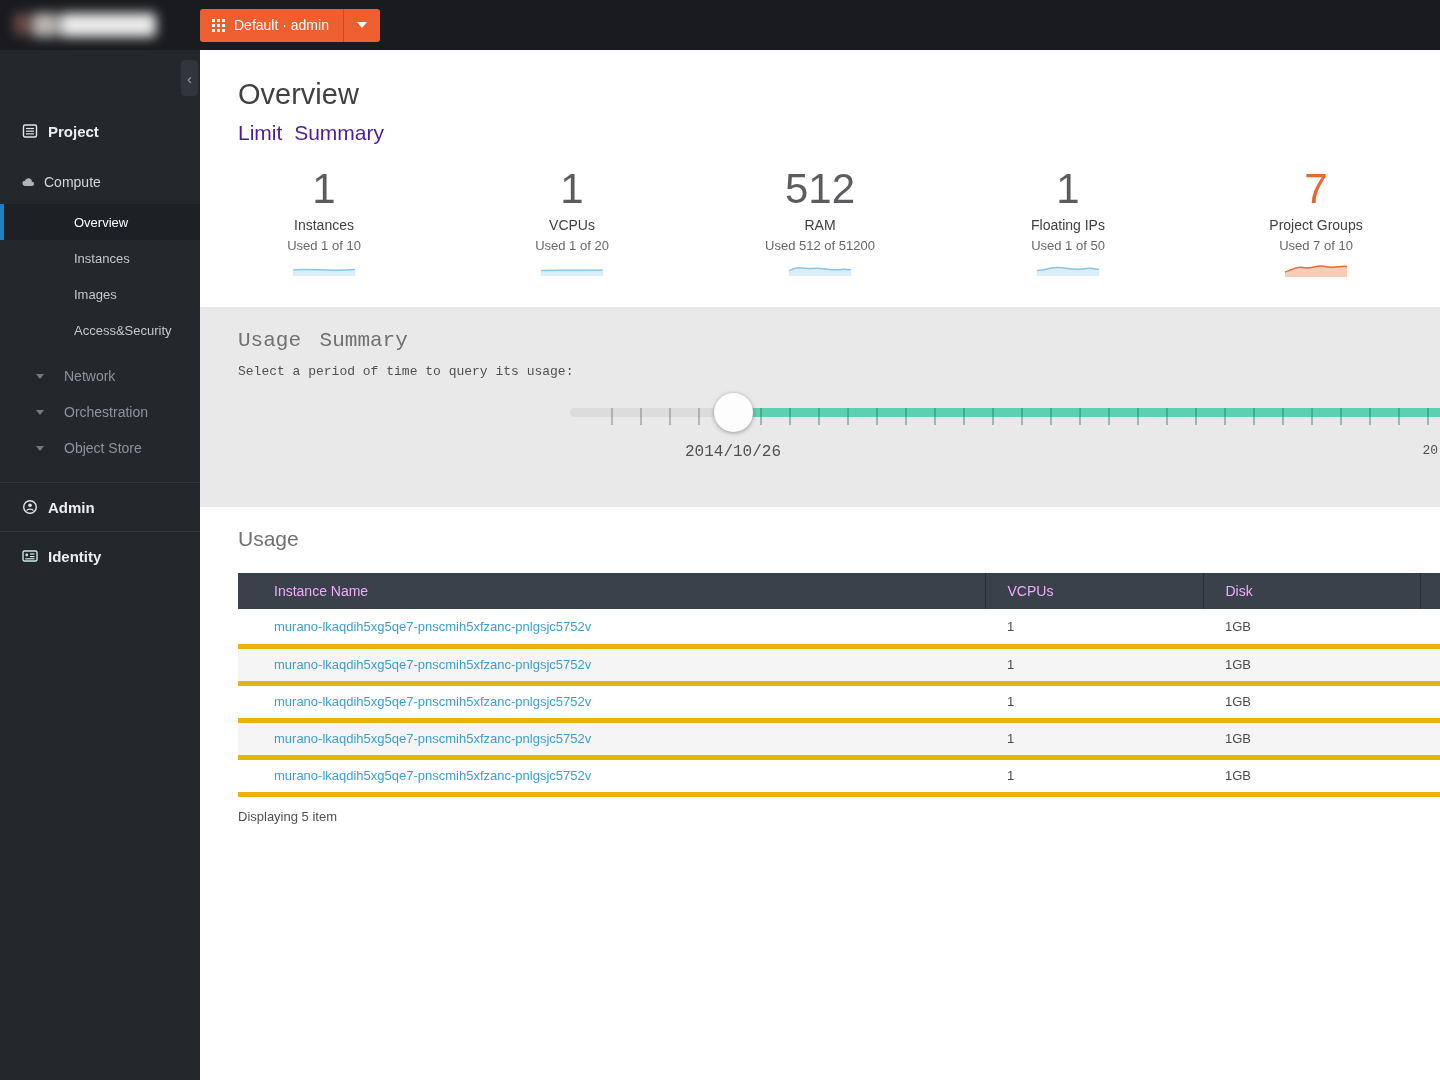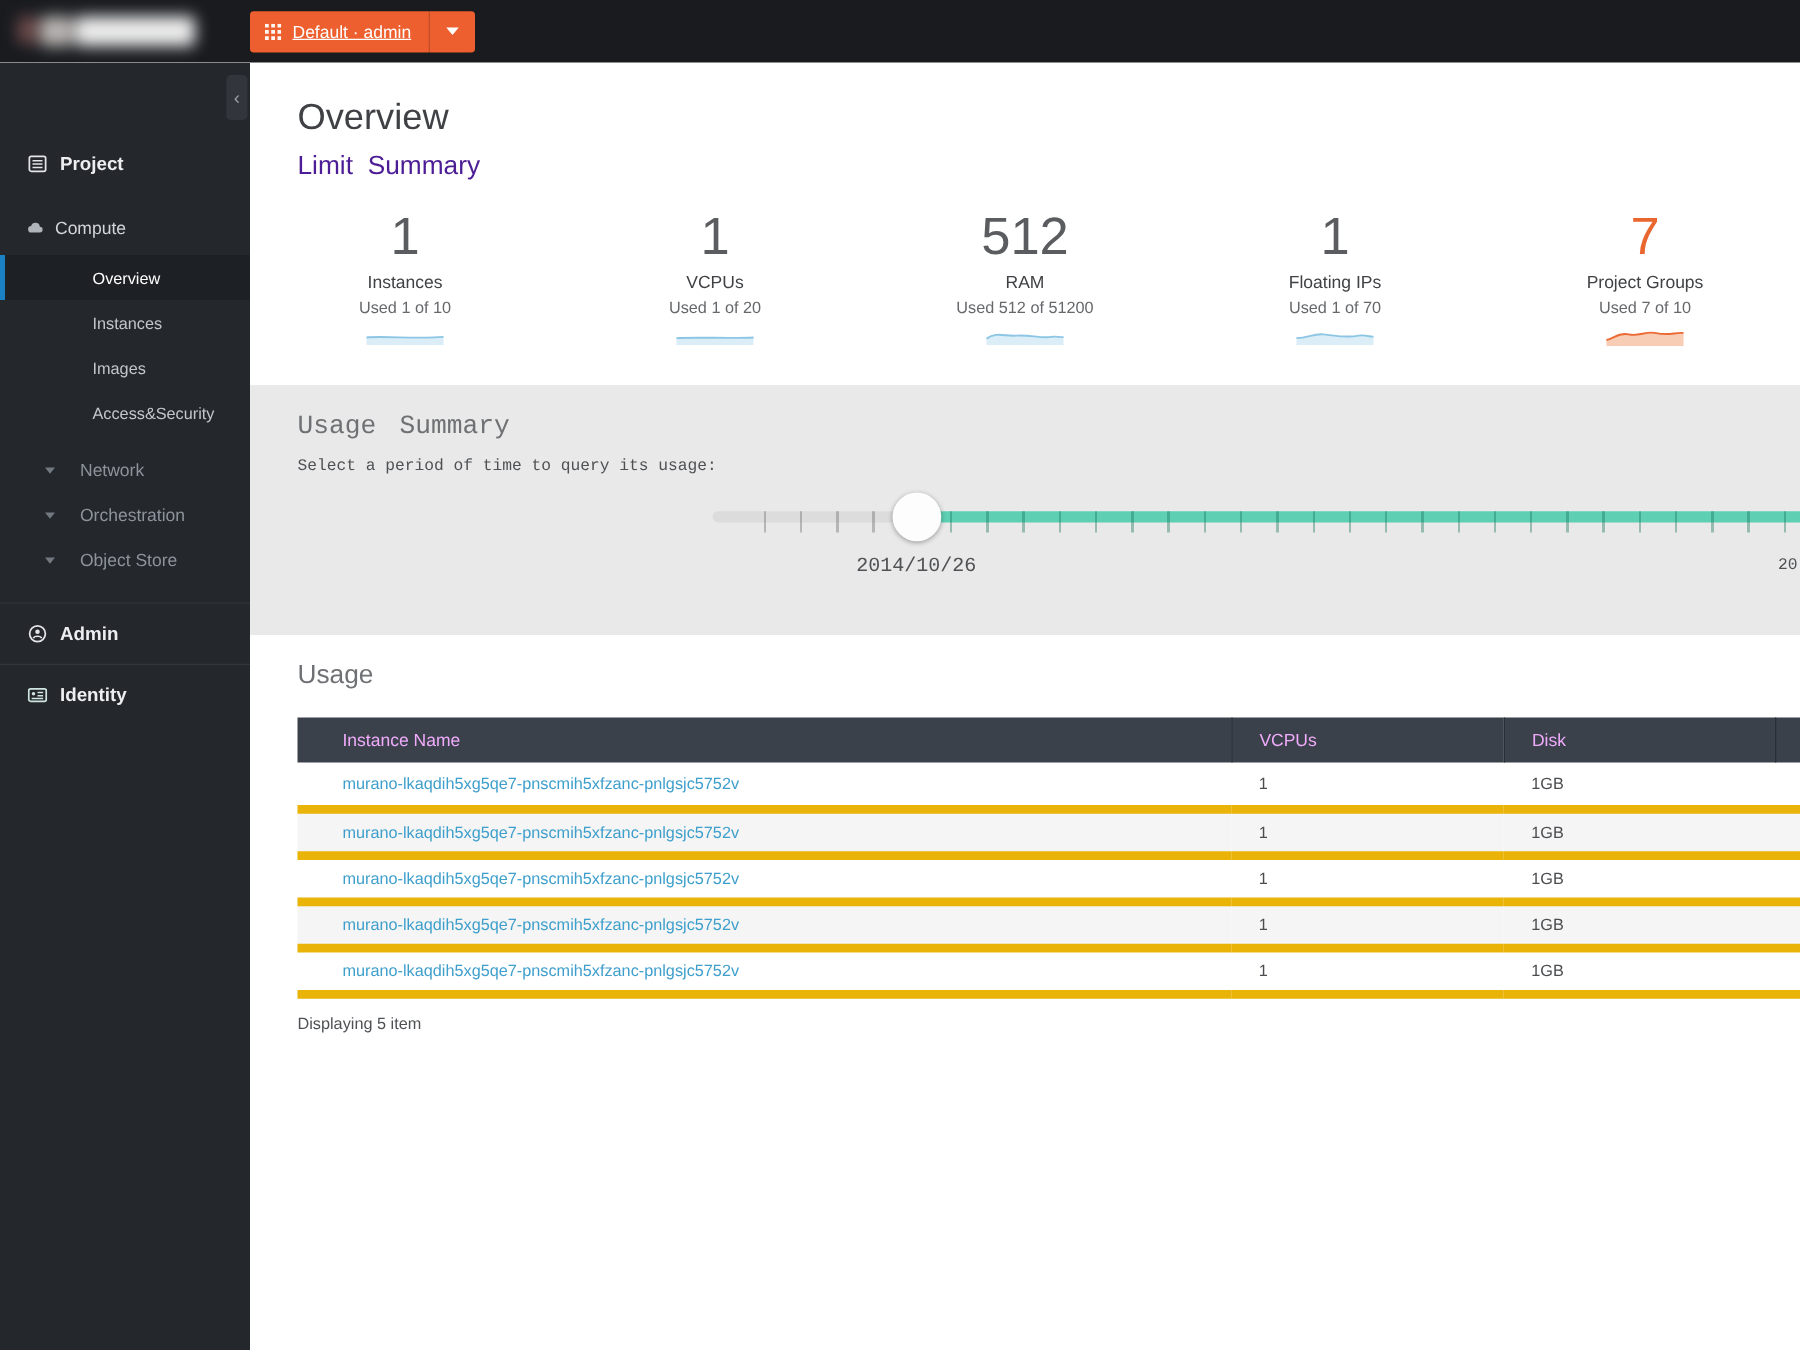--- a/index.html
+++ b/index.html
@@ -9,21 +9,21 @@
   
   .topbar { position:fixed; top:0; left:0; width:1440px; height:50px; background:#191b1f;
     display:flex; align-items:center; z-index:30; }
   .logo-blur { width:152px; height:32px; margin-left:12px; position:relative;
     filter:blur(6px); overflow:visible; }
   .logo-blur .blob { position:absolute; top:4px; border-radius:4px; }
   .blob-a { left:2px; width:16px; height:22px; background:#6d4a4a; }
   .blob-b { left:20px; width:26px; height:24px; background:#b9b5b2; }
   .blob-c { left:48px; width:96px; height:24px; background:#ececec; }
   .ctx-btn { margin-left:36px; height:33px; background:#ed5f2f; border-radius:3px;
-    display:flex; color:#fff; font-size:14px; cursor:pointer;text-decoration:underline; }
+    display:flex; color:#fff; font-size:14px; cursor:pointer; }
   .ctx-main { display:flex; align-items:center; padding:0 14px 0 12px; gap:9px; height:100%; }
   .ctx-caret-wrap { width:37px; height:100%; border-left:1px solid rgba(0,0,0,0.18);
     display:flex; align-items:center; justify-content:center; }
   .caret-down { width:0; height:0; border-left:5px solid transparent;
     border-right:5px solid transparent; border-top:6px solid #fff; }
 
   
   .sidebar { position:fixed; top:50px; left:0; width:200px; height:1030px;
     background:#24272c; color:#d7dadd; z-index:20; }
   .collapse-tab { position:absolute; top:10px; right:2px; width:17px; height:36px;
@@ -86,21 +86,21 @@
   
   .usage-title { margin:20px 0 0 38px; font-size:21px; color:#6f7174; }
   table.usage { margin:22px 0 0 38px; width:1202px; border-collapse:collapse;
     table-layout:fixed; }
   table.usage col.c1 { width:747px; } table.usage col.c2 { width:218px; }
   table.usage col.c3 { width:217px; } table.usage col.c4 { width:20px; }
   table.usage th { background:#3b414b; color:#f0abfc; font-size:14px; font-weight:400;
     text-align:left; height:36px; padding-left:22px; }
   table.usage th:first-child { padding-left:36px; }
   table.usage th + th { border-left:1px solid #2a2f37; }
-  table.usage td { height:37px; border-bottom:7px solid #eab308; font-size:13px;
+  table.usage td { height:37px; border-bottom:5px solid #eab308; font-size:13px;
     color:#4a4c4f; padding-left:22px; }
   table.usage td:first-child { padding-left:36px; }
   table.usage tbody tr:nth-child(even) { background:#f5f5f5; }
   a.inst-link { color:#3e9fcc; text-decoration:none; cursor:pointer; }
   .table-footer { margin:12px 0 0 38px; font-size:13px; color:#4f5154; }
 
   .icon-svg { display:block; }
 </style>
 </head>
 <body>
@@ -242,21 +242,21 @@
       <div class="stat-label">RAM</div>
       <div class="stat-used">Used 512 of 51200</div>
       <svg class="sparkline" width="62" height="15" viewBox="0 0 62 15">
         <path d="M0,10 C8,4 16,8.5 24,7.5 C34,6.5 44,10 52,8.5 C56,7.8 60,9.3 62,8.5 L62,15 L0,15 Z" fill="#dbeef8"></path>
         <path d="M0,10 C8,4 16,8.5 24,7.5 C34,6.5 44,10 52,8.5 C56,7.8 60,9.3 62,8.5" stroke="#8cc6e4" stroke-width="1.5" fill="none"></path>
       </svg>
     </div>
     <div class="stat">
       <div class="stat-value">1</div>
       <div class="stat-label">Floating IPs</div>
-      <div class="stat-used">Used 1 of 70</div>
+      <div class="stat-used">Used 1 of 50</div>
       <svg class="sparkline" width="62" height="15" viewBox="0 0 62 15">
         <path d="M0,9.5 C10,9.5 14,5.5 22,6.5 C32,7.5 40,9.5 50,7.5 C56,6.6 60,9 62,8.2 L62,15 L0,15 Z" fill="#dbeef8"></path>
         <path d="M0,9.5 C10,9.5 14,5.5 22,6.5 C32,7.5 40,9.5 50,7.5 C56,6.6 60,9 62,8.2" stroke="#8cc6e4" stroke-width="1.5" fill="none"></path>
       </svg>
     </div>
     <div class="stat accent">
       <div class="stat-value">7</div>
       <div class="stat-label">Project Groups</div>
       <div class="stat-used">Used 7 of 10</div>
       <svg class="sparkline" width="62" height="16" viewBox="0 0 62 16">

